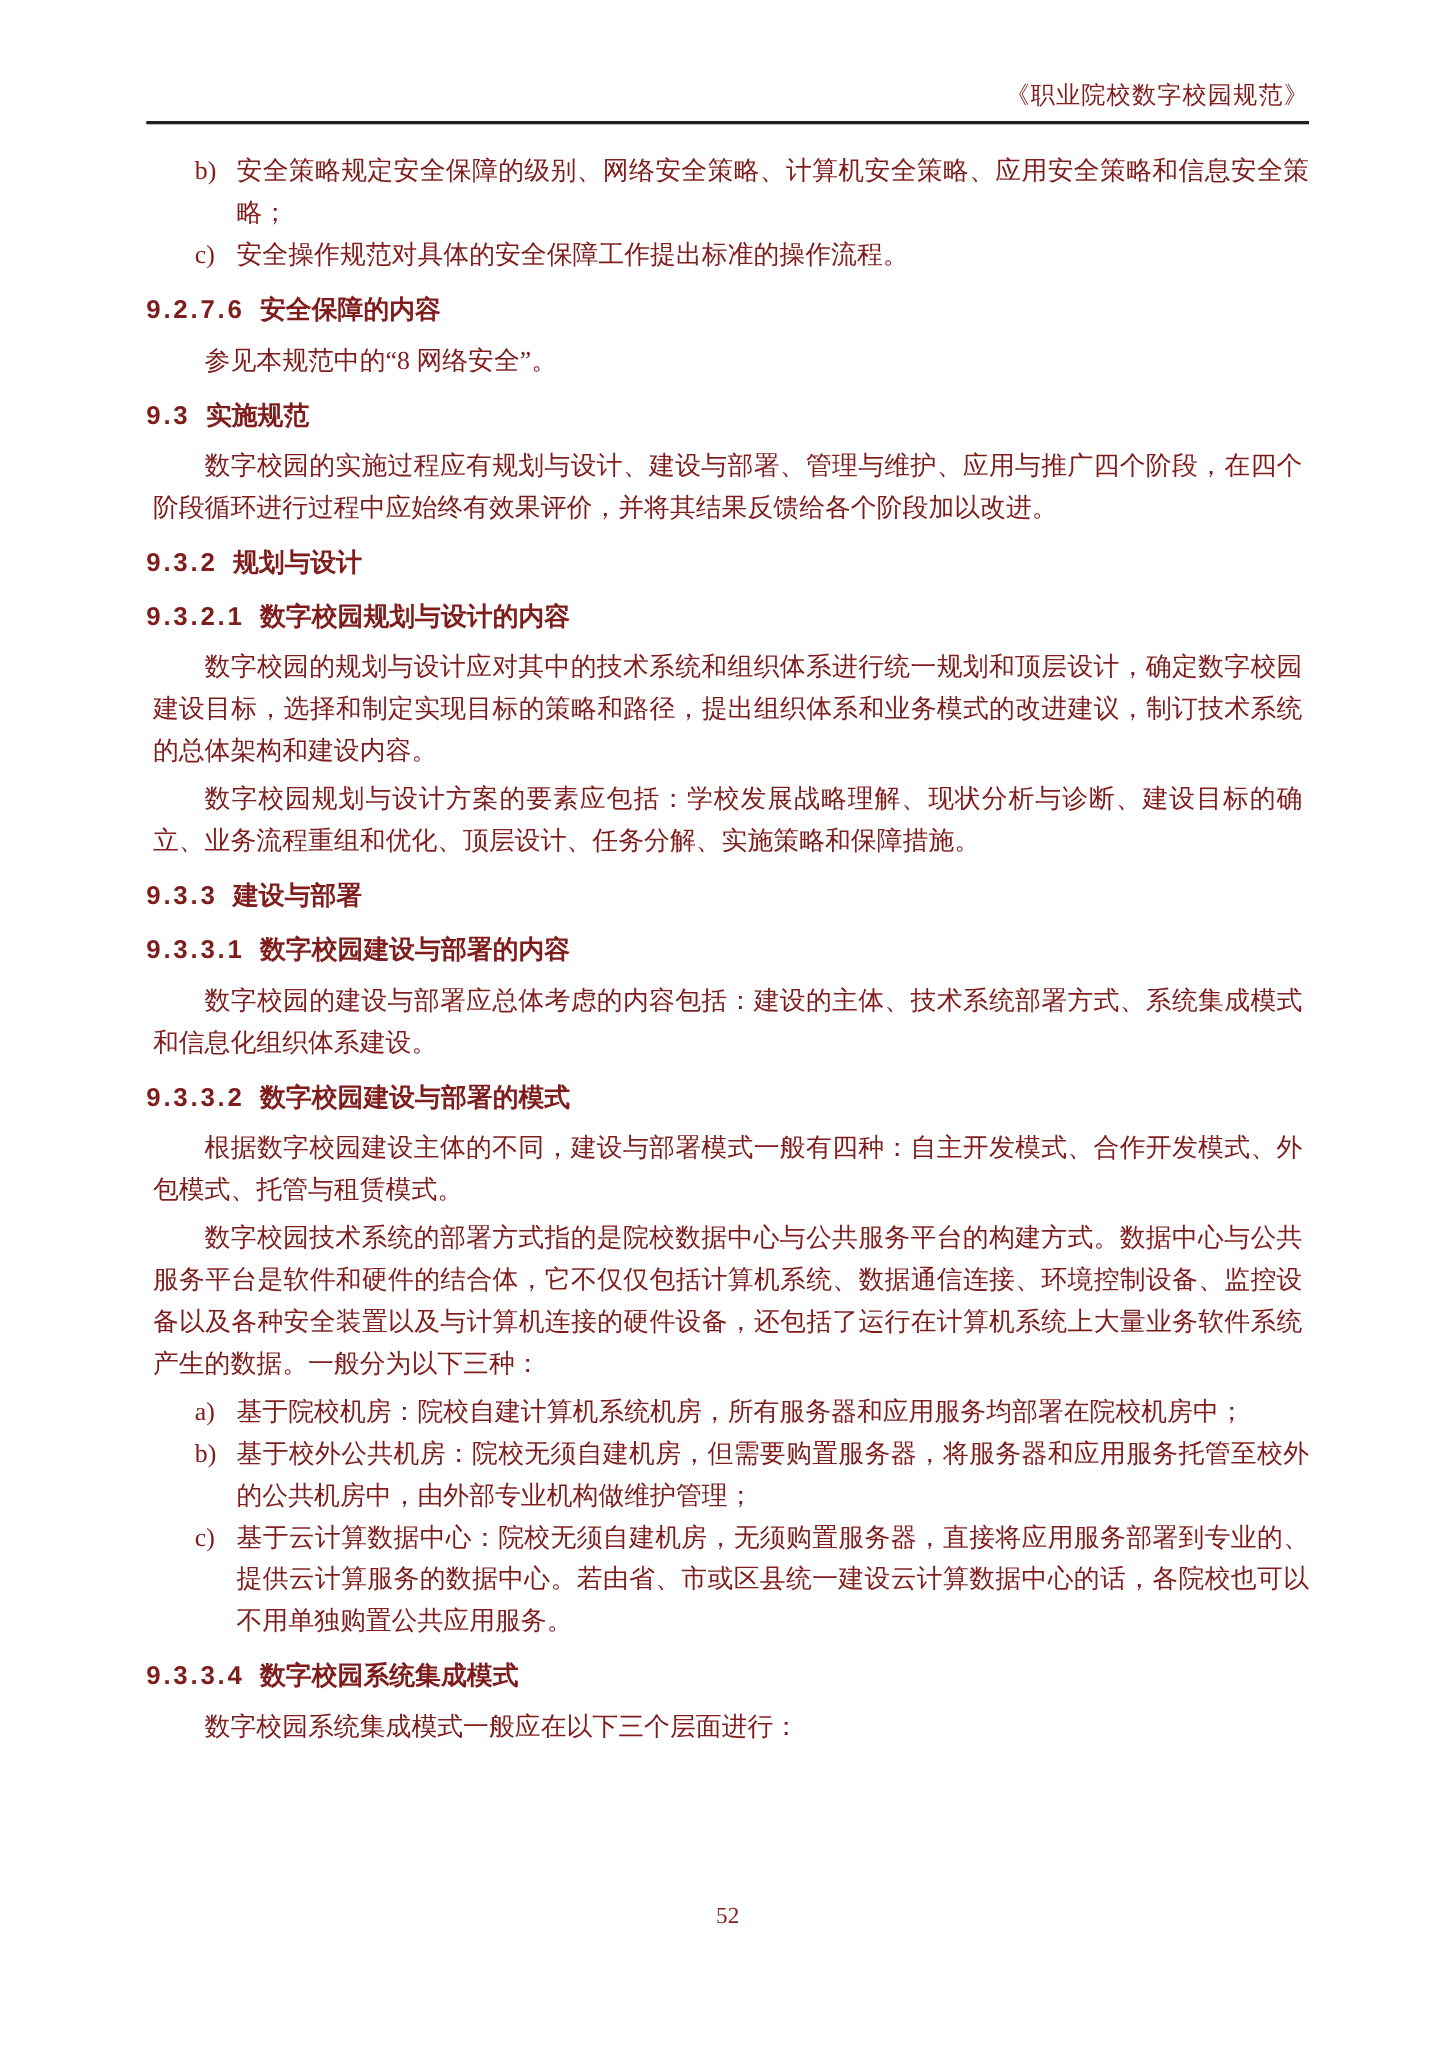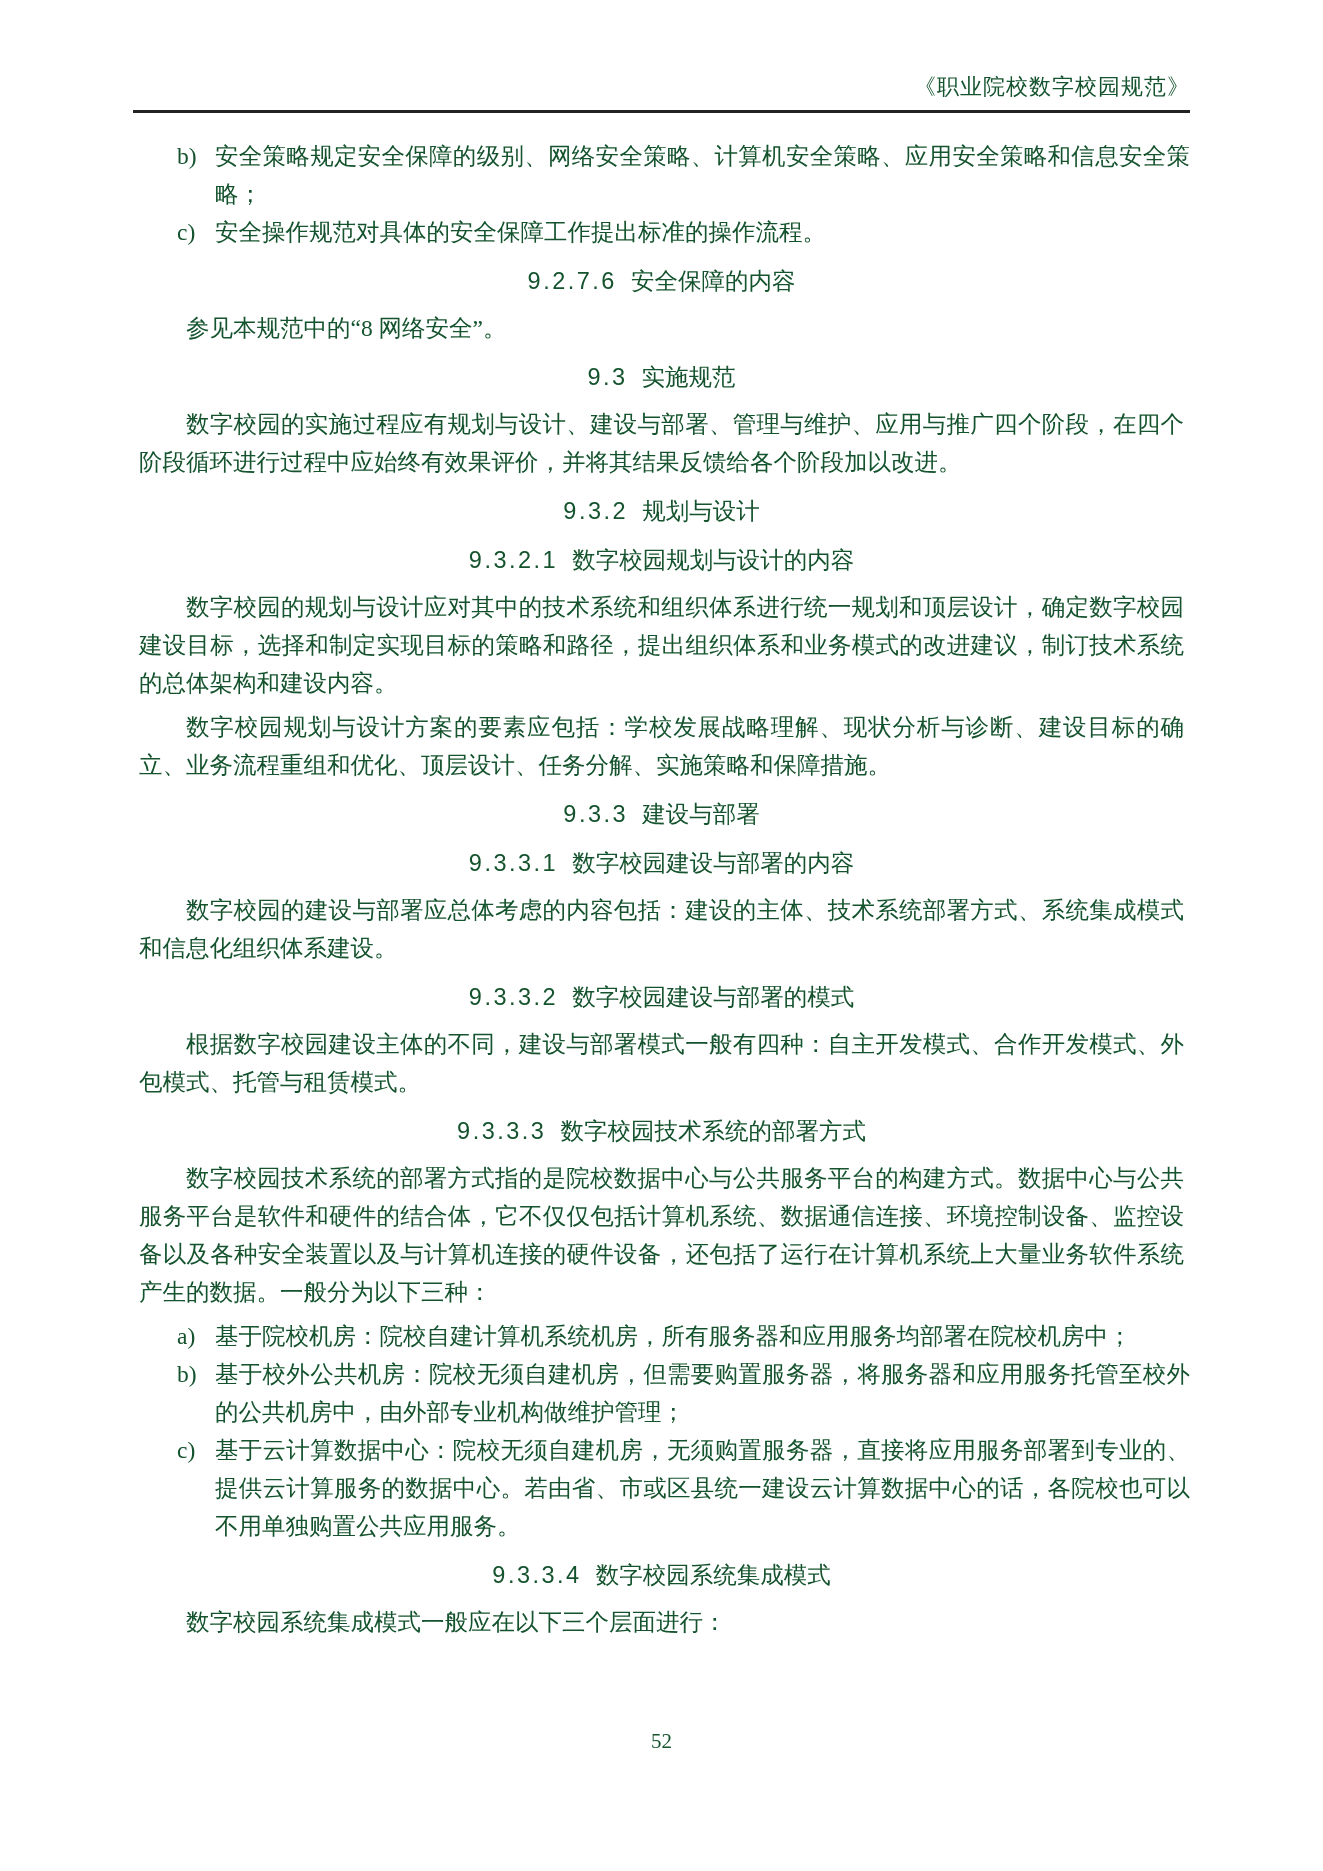--- a/index.html
+++ b/index.html
@@ -11,21 +11,21 @@
     position: relative;
     box-sizing: border-box;
     width: 1323px;
     height: 1871px;
     margin: 0 auto;
     background: #ffffff;
     padding: 72px 133px 0 133px;
     display: flex;
     flex-direction: column;
     overflow: hidden;
-    color: #14532d;
+    color: #7f1d1d;
     font-family: "Liberation Serif", "DejaVu Serif", serif;
   }
   .doc-header { flex: 0 0 auto; }
   .header-title {
     text-align: right;
     font-size: 22px;
     line-height: 30px;
     margin-bottom: 8px;
     letter-spacing: 1px;
   }
@@ -38,25 +38,24 @@
     font-size: 23.5px;
     line-height: 38px;
   }
   .para {
     margin: 6px;
     text-align: justify;
     text-indent: 47px;
   }
   .heading {
     font-family: "Liberation Sans", "DejaVu Sans", sans-serif;
-    font-weight: normal;
+    font-weight: bold;
     font-size: 23.5px;
     line-height: 38px;
     margin: 11px 0 9px 0;
-    text-align: center;
   }
   .heading .num {
     letter-spacing: 2.5px;
     margin-right: 14px;
   }
   .list-item {
     position: relative;
     padding-left: 82px;
     text-align: justify;
     margin: 0;
@@ -132,23 +131,20 @@
     </div>
 
     <p class="para">数字校园的建设与部署应总体考虑的内容包括：建设的主体、技术系统部署方式、系统集成模式和信息化组织体系建设。</p>
 
     <div class="heading">
       <span class="num">9.3.3.2</span><span>数字校园建设与部署的模式</span>
     </div>
 
     <p class="para">根据数字校园建设主体的不同，建设与部署模式一般有四种：自主开发模式、合作开发模式、外包模式、托管与租赁模式。</p>
 
-    <div class="heading">
-      <span class="num">9.3.3.3</span><span>数字校园技术系统的部署方式</span>
-    </div>
 
     <p class="para">数字校园技术系统的部署方式指的是院校数据中心与公共服务平台的构建方式。数据中心与公共服务平台是软件和硬件的结合体，它不仅仅包括计算机系统、数据通信连接、环境控制设备、监控设备以及各种安全装置以及与计算机连接的硬件设备，还包括了运行在计算机系统上大量业务软件系统产生的数据。一般分为以下三种：</p>
 
     <div class="list-item">
       <span class="marker">a)</span>
       <span>基于院校机房：院校自建计算机系统机房，所有服务器和应用服务均部署在院校机房中；</span>
     </div>
 
     <div class="list-item">
       <span class="marker">b)</span>

